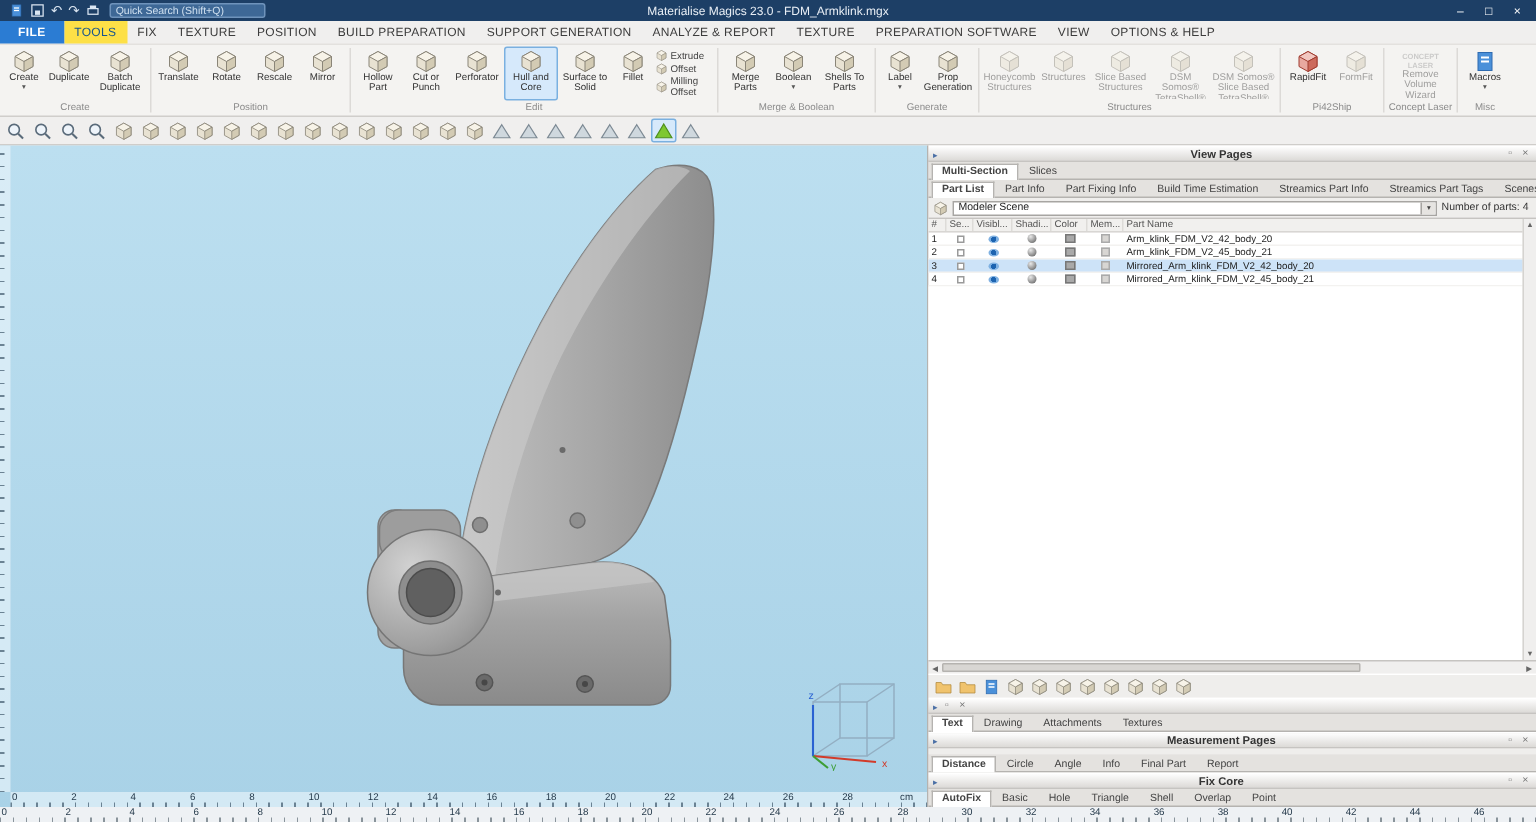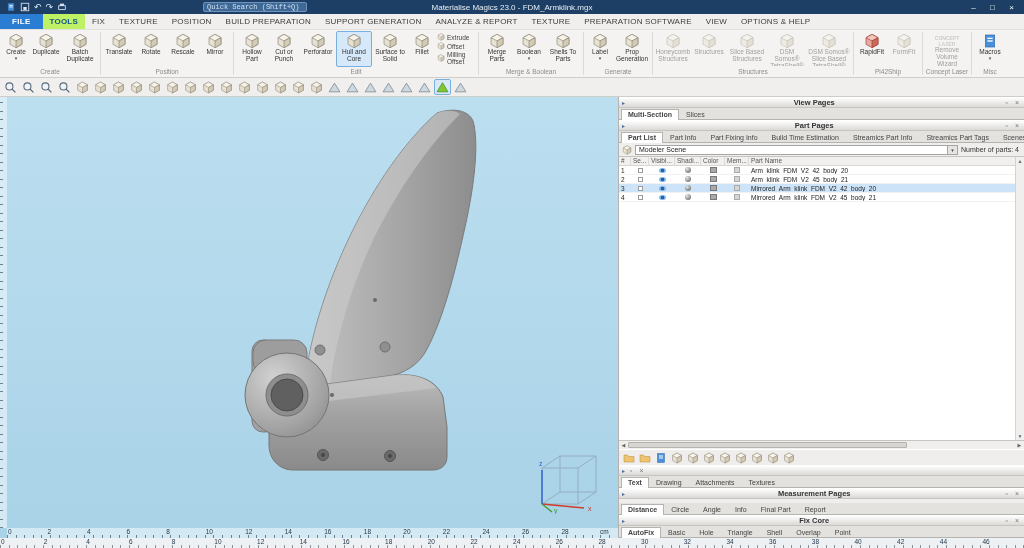--- a/index.html
+++ b/index.html
@@ -4,32 +4,32 @@
 <style>
   * { margin:0; padding:0; box-sizing:border-box; }
   body { font-family:"Liberation Sans", sans-serif; background:#888; }
   .app { position:relative; width:1024px; height:548px; background:#f4f3f1; overflow:hidden; }
 
   
   .titlebar { height:14px; background:#1d3f66; display:flex; align-items:center; color:#fff; font-size:8px; }
   .tb-icons { display:flex; align-items:center; gap:4px; padding:0 6px; }
   .tb-icons svg { display:block; }
   .tb-glyph { color:#dbe6f2; font-size:9px; line-height:10px; }
-  .quick-search { width:104px; height:10px; margin-left:130px; background:#3e6896; border:1px solid #6f93bb; border-radius:2px; color:#e5eef8; font-size:7px; padding:0 3px; font-family:Liberation Mono, monospace; }
+  .quick-search { width:104px; height:10px; background:#3e6896; border:1px solid #6f93bb; border-radius:2px; color:#e5eef8; font-size:7px; padding:0 3px; font-family:Liberation Sans, sans-serif; }
   .quick-search::placeholder { color:#cfe0f0; }
   .tb-title { position:absolute; left:0; right:0; text-align:center; font-size:8px; color:#e8eef5; pointer-events:none; }
   .win-controls { margin-left:auto; display:flex; align-items:center; gap:2px; padding-right:4px; position:relative; }
   .win-btn { width:17px; height:11px; display:flex; align-items:center; justify-content:center; font-size:8px; color:#fff; }
 
   
   .menubar { height:16px; background:#f0efee; display:flex; align-items:stretch; border-bottom:1px solid #e3e1de; font-size:8px; }
   .file-tab { background:#2b7cd3; color:#fff; display:flex; align-items:center; padding:0 12px; font-weight:bold; letter-spacing:.3px; }
   .menu-tabs { display:flex; align-items:stretch; }
   .menu-tab { display:flex; align-items:center; padding:0 7px; color:#3c3c3c; letter-spacing:.2px; cursor:default; }
-  .menu-tab.active { background:#bef264; color:#15548e; font-weight:bold; }
+  .menu-tab.active { background:#fde047; color:#15548e; font-weight:normal; }
 
   
   .ribbon { height:48px; background:#f4f3f1; border-bottom:1px solid #d0cecb; display:flex; align-items:stretch; padding:0 1px; overflow:hidden; }
   .rgroup { display:flex; flex-direction:column; padding:1px 1px 0; }
   .rrow { display:flex; align-items:flex-start; height:36px; }
   .rbtn { display:flex; flex-direction:column; align-items:center; padding:1px 0 0; border:1px solid transparent; border-radius:2px; text-align:center; overflow:hidden; height:36px; }
   .rbtn .ric { width:16px; height:16px; flex:none; }
   .rtext { font-size:6.5px; line-height:1.06; color:#333; display:block; }
   .dd { font-size:5px; color:#555; display:block; line-height:4px; }
   .rbtn.sel { background:#d6e9fb; border-color:#7ab0e0; }
@@ -669,26 +669,20 @@
         <span class="ph-title">View Pages</span>
         <span class="ph-ico">▫</span>
         <span class="ph-ico">×</span>
       </div>
       <div class="ptabs">
 
       <div class="ptab active">Multi-Section</div>
           <div class="ptab">Slices</div>
         </div>
 
-      <div class="phead">
-        <span class="ph-arrow">▸</span>
-        <span class="ph-title">Part Pages</span>
-        <span class="ph-ico">▫</span>
-        <span class="ph-ico">×</span>
-      </div>
       <div class="ptabs">
 
       <div class="ptab active">Part List</div>
           <div class="ptab">Part Info</div>
           <div class="ptab">Part Fixing Info</div>
           <div class="ptab">Build Time Estimation</div>
           <div class="ptab">Streamics Part Info</div>
           <div class="ptab">Streamics Part Tags</div>
           <div class="ptab">Scenes</div>
         </div>

